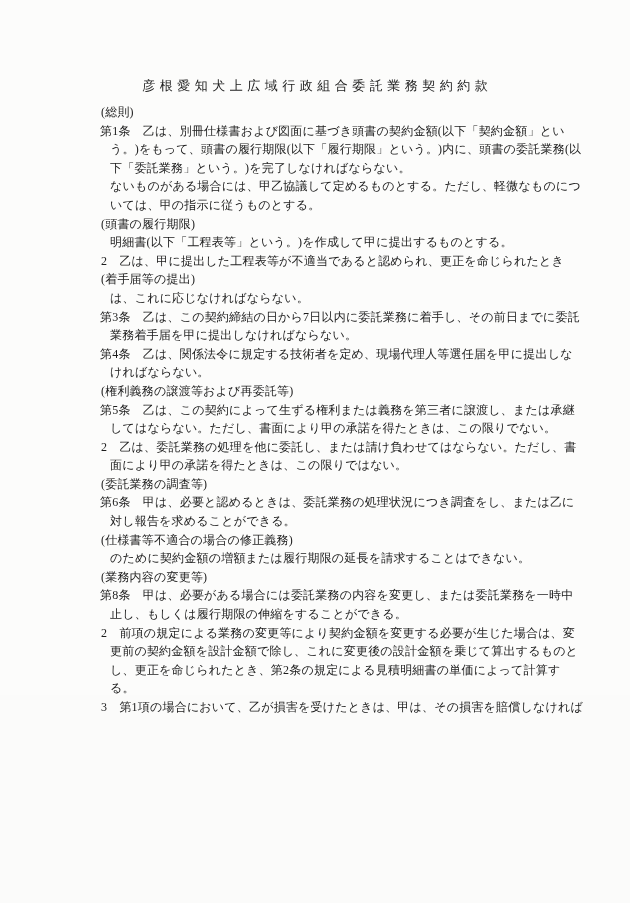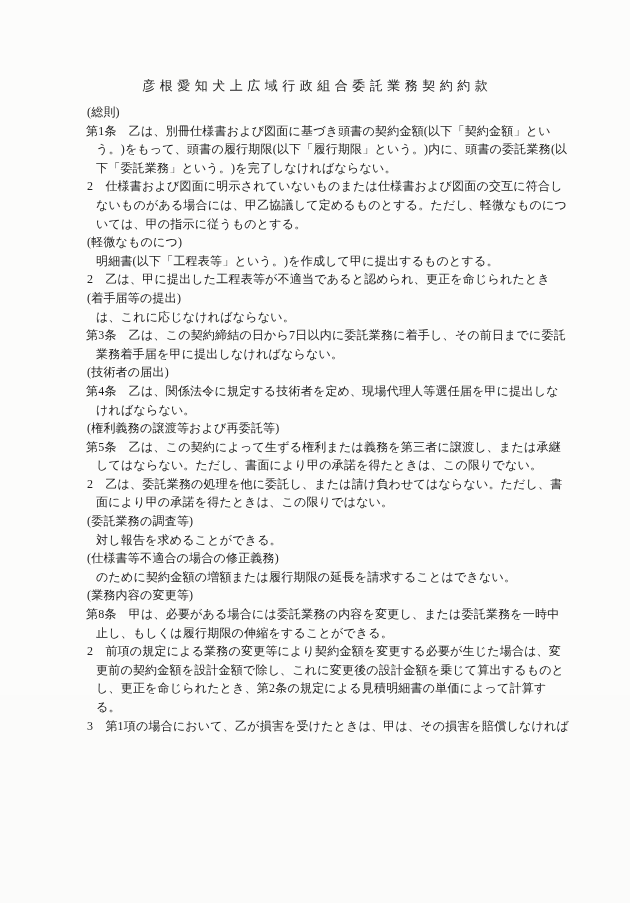--- a/index.html
+++ b/index.html
@@ -29,21 +29,21 @@
     text-align: center;
     font-size: 13px;
     font-weight: normal;
     letter-spacing: 4.5px;
     text-indent: 4.5px;
     white-space: nowrap;
   }
   .doc-body {
     position: absolute;
     top: 103px;
-    left: 86px;
+    left: 100px;
     width: 500px;
   }
   .line {
     font-size: 12px;
     line-height: 18.6px;
     height: 18.6px;
     white-space: nowrap;
     letter-spacing: 0.2px;
   }
   .heading { padding-left: 1px; }
@@ -55,39 +55,38 @@
 <body>
 
 <div class="page">
   <h1 class="doc-title">彦根愛知犬上広域行政組合委託業務契約約款</h1>
 
   <div class="doc-body">
     <div class="line heading">(総則)</div>
     <div class="line article">第1条　乙は、別冊仕様書および図面に基づき頭書の契約金額(以下「契約金額」とい</div>
     <div class="line cont">う。)をもって、頭書の履行期限(以下「履行期限」という。)内に、頭書の委託業務(以</div>
     <div class="line cont">下「委託業務」という。)を完了しなければならない。</div>
-    <div class="line item">2　仕様書および図面に明示されていないものまたは仕様書および図面の交互に符合し</div>
     <div class="line cont">ないものがある場合には、甲乙協議して定めるものとする。ただし、軽微なものにつ</div>
     <div class="line cont">いては、甲の指示に従うものとする。</div>
-    <div class="line heading">(軽微なものにつ)</div>
+    <div class="line heading">(頭書の履行期限)</div>
     <div class="line cont">明細書(以下「工程表等」という。)を作成して甲に提出するものとする。</div>
     <div class="line item">2　乙は、甲に提出した工程表等が不適当であると認められ、更正を命じられたとき</div>
     <div class="line heading">(着手届等の提出)</div>
     <div class="line cont">は、これに応じなければならない。</div>
     <div class="line article">第3条　乙は、この契約締結の日から7日以内に委託業務に着手し、その前日までに委託</div>
     <div class="line cont">業務着手届を甲に提出しなければならない。</div>
-    <div class="line heading">(技術者の届出)</div>
     <div class="line article">第4条　乙は、関係法令に規定する技術者を定め、現場代理人等選任届を甲に提出しな</div>
     <div class="line cont">ければならない。</div>
     <div class="line heading">(権利義務の譲渡等および再委託等)</div>
     <div class="line article">第5条　乙は、この契約によって生ずる権利または義務を第三者に譲渡し、または承継</div>
     <div class="line cont">してはならない。ただし、書面により甲の承諾を得たときは、この限りでない。</div>
     <div class="line item">2　乙は、委託業務の処理を他に委託し、または請け負わせてはならない。ただし、書</div>
     <div class="line cont">面により甲の承諾を得たときは、この限りではない。</div>
     <div class="line heading">(委託業務の調査等)</div>
+    <div class="line article">第6条　甲は、必要と認めるときは、委託業務の処理状況につき調査をし、または乙に</div>
     <div class="line cont">対し報告を求めることができる。</div>
     <div class="line heading">(仕様書等不適合の場合の修正義務)</div>
     <div class="line cont">のために契約金額の増額または履行期限の延長を請求することはできない。</div>
     <div class="line heading">(業務内容の変更等)</div>
     <div class="line article">第8条　甲は、必要がある場合には委託業務の内容を変更し、または委託業務を一時中</div>
     <div class="line cont">止し、もしくは履行期限の伸縮をすることができる。</div>
     <div class="line item">2　前項の規定による業務の変更等により契約金額を変更する必要が生じた場合は、変</div>
     <div class="line cont">更前の契約金額を設計金額で除し、これに変更後の設計金額を乗じて算出するものと</div>
     <div class="line cont">し、更正を命じられたとき、第2条の規定による見積明細書の単価によって計算す</div>
     <div class="line cont">る。</div>

